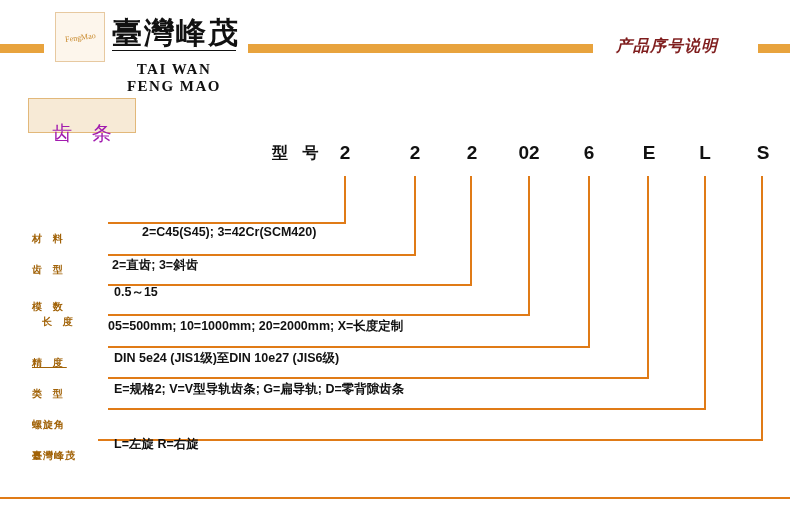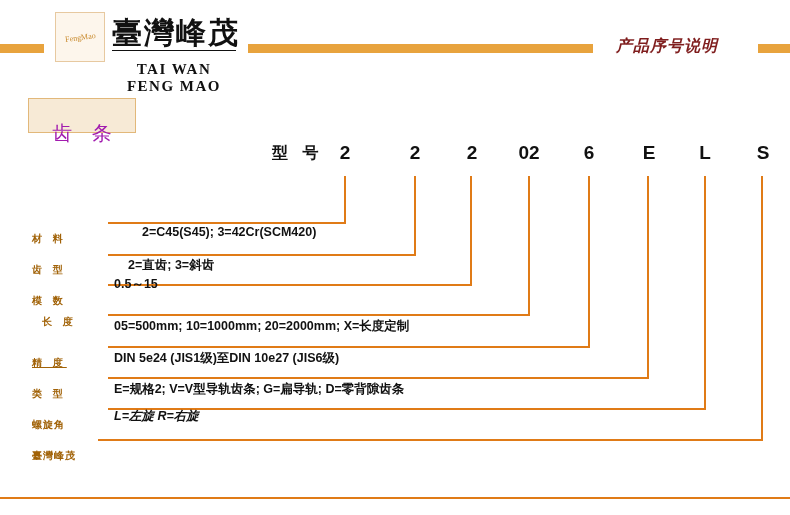--- a/index.html
+++ b/index.html
@@ -142,32 +142,32 @@
 <div class="vline" style="left:704px;top:176px;height:234px;"></div>
 <div class="hline" style="left:108px;top:408px;width:598px;"></div>
 
 <div class="vline" style="left:761px;top:176px;height:265px;"></div>
 <div class="hline" style="left:98px;top:439px;width:665px;"></div>
 
 <div class="row-label" style="top:232px;">材 料</div>
 <div class="row-text" style="left:114px;top:225px;margin-left:28px;">2=C45(S45); 3=42Cr(SCM420)</div>
 
 <div class="row-label" style="top:263px;text-align:center;">齿 型</div>
-<div class="row-text" style="left:128px;top:257px;">2=直齿; 3=斜齿</div>
+<div class="row-text" style="left:112px;top:257px;">2=直齿; 3=斜齿</div>
 
-<div class="row-label" style="top:294px;">模 数</div>
-<div class="row-text" style="left:114px;top:276px;">0.5～15</div>
+<div class="row-label" style="top:300px;">模 数</div>
+<div class="row-text" style="left:114px;top:284px;">0.5～15</div>
 
 <div class="row-label" style="top:315px;margin-left:10px;">长 度</div>
-<div class="row-text" style="left:114px;top:318px;">05=500mm; 10=1000mm; 20=2000mm; X=长度定制</div>
+<div class="row-text" style="left:108px;top:318px;">05=500mm; 10=1000mm; 20=2000mm; X=长度定制</div>
 
 <div class="row-label" style="top:356px;text-decoration:underline;">精 度</div>
 <div class="row-text" style="left:114px;top:350px;">DIN 5e24 (JIS1级)至DIN 10e27 (JIS6级)</div>
 
 <div class="row-label" style="top:387px;">类 型</div>
 <div class="row-text" style="left:114px;top:381px;">E=规格2; V=V型导轨齿条; G=扁导轨; D=零背隙齿条</div>
 
 <div class="row-label tight" style="top:418px;">螺旋角</div>
-<div class="row-text" style="left:114px;top:408px;font-style:italic;">L=左旋     R=右旋</div>
+<div class="row-text" style="left:114px;top:436px;">L=左旋     R=右旋</div>
 
 <div class="row-label tight" style="top:449px;">臺灣峰茂</div>
 
 <div class="bottom-rule"></div>
 
 </body></html>

